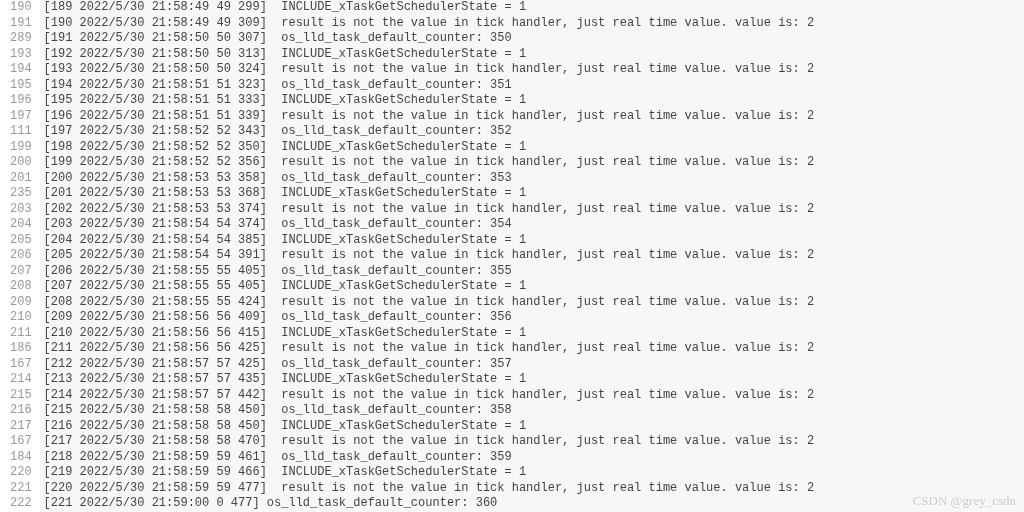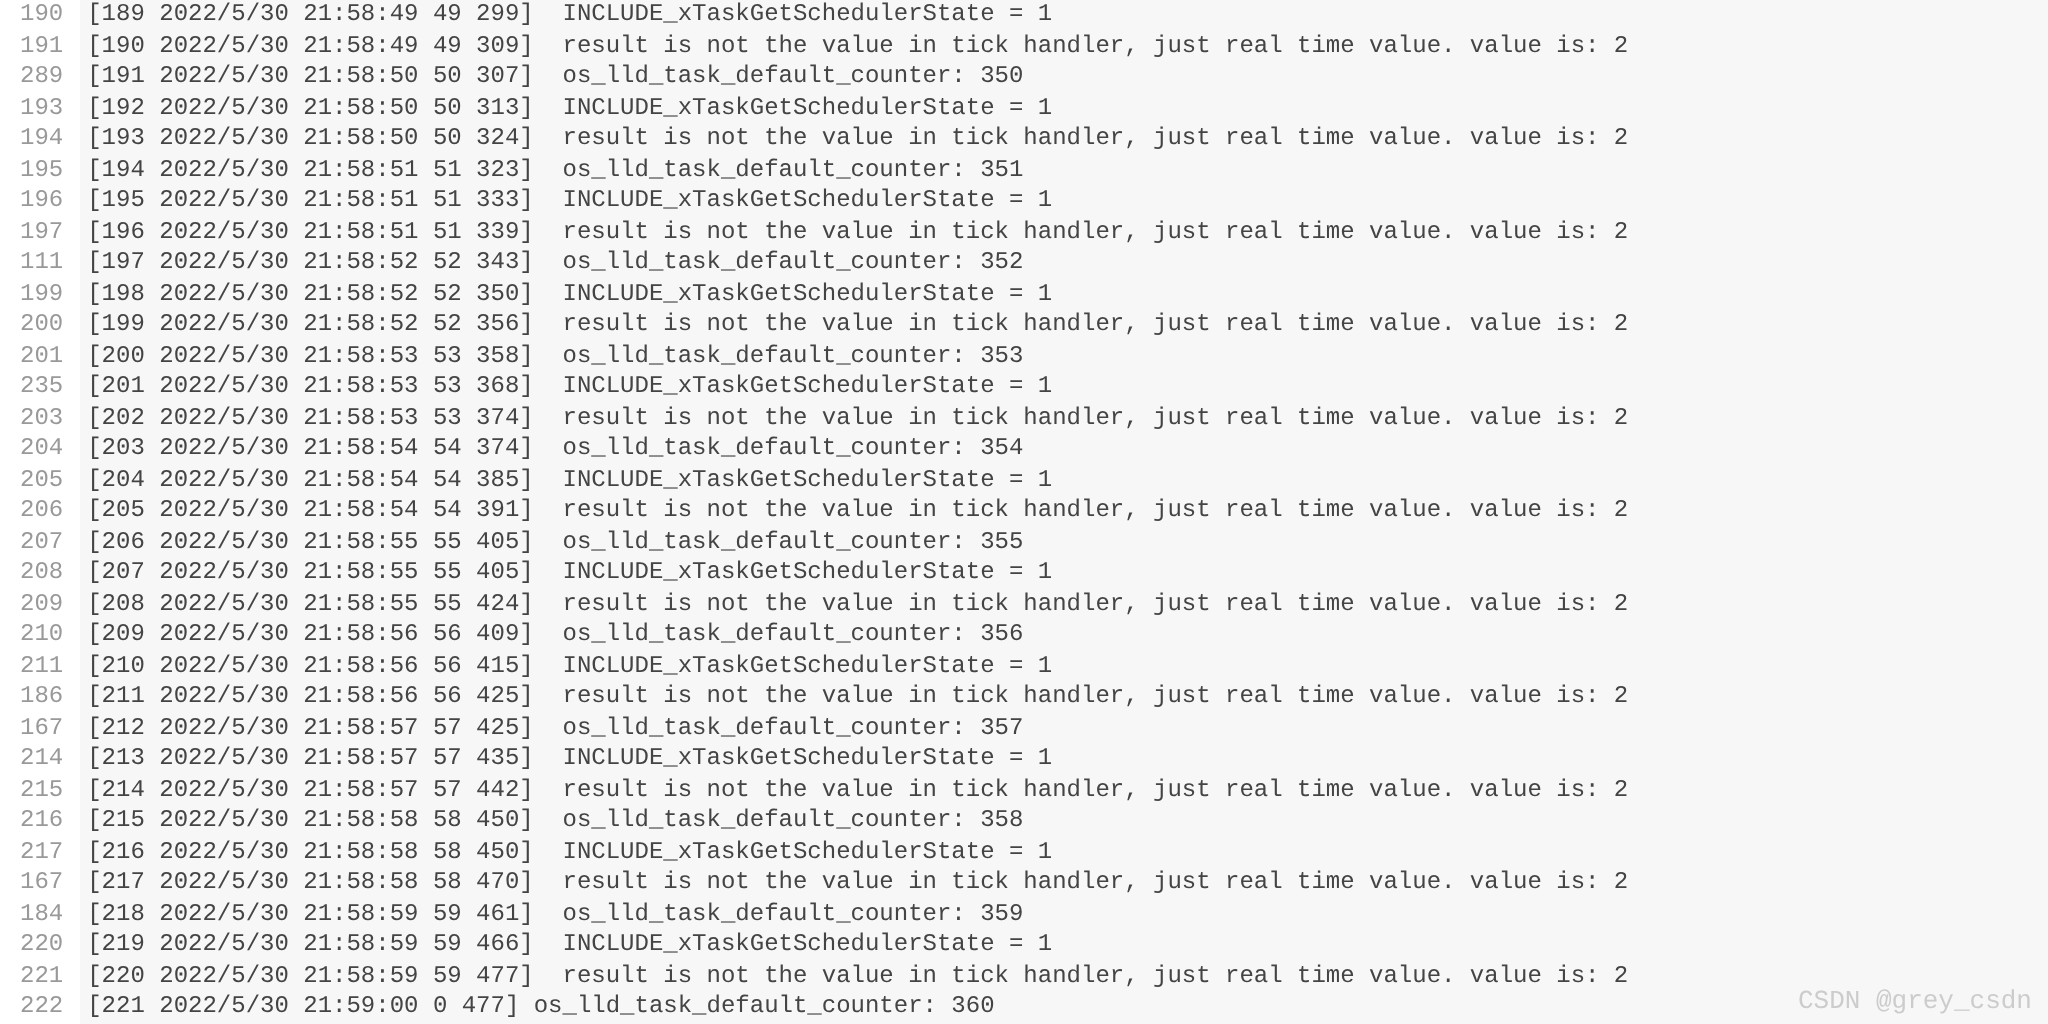--- a/index.html
+++ b/index.html
@@ -40,21 +40,21 @@
   }
   .code .row {
     display: block;
     height: 15.5px;
   }
   .watermark {
     position: absolute;
     right: 8px;
     bottom: 4px;
     color: #cccccc;
-    font-family: Liberation Mono, monospace;
+    font-family: Liberation Serif, serif;
     font-size: 13px;
   }
 </style>
 </head>
 <body>
 
 <div class="editor">
   <div class="gutter" id="gutter">
       <span class="ln">190</span>
       <span class="ln">191</span>

